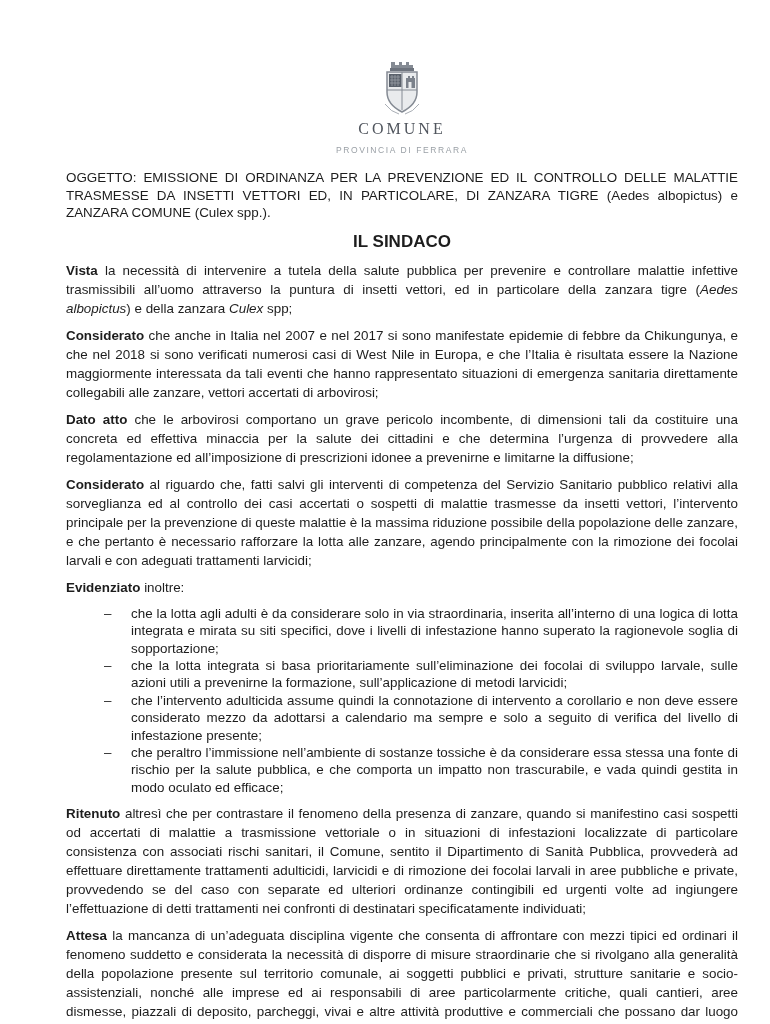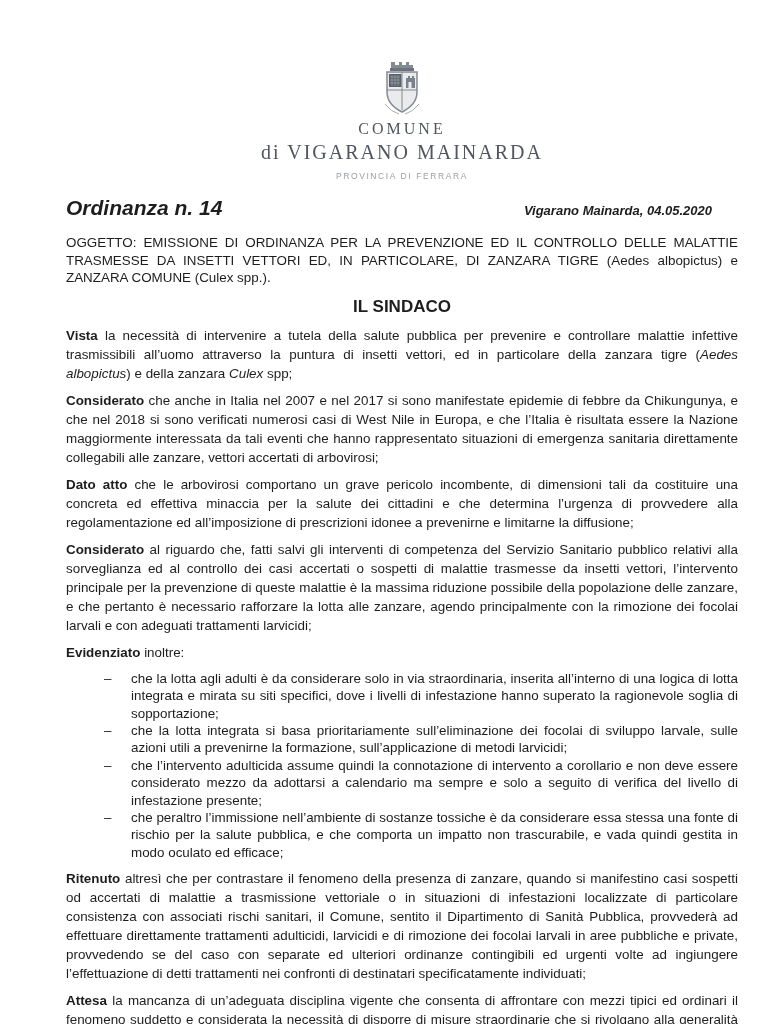--- a/index.html
+++ b/index.html
@@ -63,28 +63,23 @@
       <rect x="11" y="8" width="24" height="3" fill="#6d737d"></rect>
       <path d="M8 12 h30 v20 c0 11 -9 17 -15 20 c-6 -3 -15 -9 -15 -20 z" fill="#e9ebed" stroke="#858b94" stroke-width="1.5"></path>
       <rect x="10" y="14" width="12.5" height="13" fill="#5a616b"></rect>
       <path d="M11 17 h10 M11 20 h10 M11 23 h10 M13 15 v11 M16 15 v11 M19 15 v11" stroke="#9aa0a6" stroke-width="0.8"></path>
       <path d="M27 18 h2 v-2 h2 v2 h2 v-2 h2 v2 h1 v10 h-9 z" fill="#7b818b"></path>
       <rect x="29.5" y="22" width="3" height="6" fill="#e9ebed"></rect>
       <path d="M23 12 V50 M8 30 h30" stroke="#858b94" stroke-width="1"></path>
       <path d="M6 44 q6 8 14 10 M40 44 q-6 8 -14 10" stroke="#a8adb4" stroke-width="1" fill="none"></path>
     </svg>
     <div class="comune-line">COMUNE</div>
-    <div class="name-line">di VIGARANO MAINARDA</div>
     <div class="prov-line">PROVINCIA DI FERRARA</div>
   </div>
 
-  <div class="title-row">
-    <span class="doc-title">Ordinanza n. 14</span>
-    <span class="doc-date">Vigarano Mainarda, 04.05.2020</span>
-  </div>
 
   <div class="subject">OGGETTO: EMISSIONE DI ORDINANZA PER LA PREVENZIONE ED IL CONTROLLO DELLE MALATTIE TRASMESSE DA INSETTI VETTORI ED, IN PARTICOLARE, DI ZANZARA TIGRE (Aedes albopictus) e ZANZARA COMUNE (Culex spp.).</div>
 
   <div class="sindaco">IL SINDACO</div>
 
   <div>
       <p class="para"><span class="b">Vista</span><span> la necessità di intervenire a tutela della salute pubblica per prevenire e controllare malattie infettive trasmissibili all’uomo attraverso la puntura di insetti vettori, ed in particolare della zanzara tigre (</span><span class="i">Aedes albopictus</span><span>) e della zanzara </span><span class="i">Culex</span><span> spp;</span></p>
       <p class="para"><span class="b">Considerato</span><span> che anche in Italia nel 2007 e nel 2017 si sono manifestate epidemie di febbre da Chikungunya, e che nel 2018 si sono verificati numerosi casi di West Nile in Europa, e che l’Italia è risultata essere la Nazione maggiormente interessata da tali eventi che hanno rappresentato situazioni di emergenza sanitaria direttamente collegabili alle zanzare, vettori accertati di arbovirosi;</span></p>
       <p class="para"><span class="b">Dato atto</span><span> che le arbovirosi comportano un grave pericolo incombente, di dimensioni tali da costituire una concreta ed effettiva minaccia per la salute dei cittadini e che determina l’urgenza di provvedere alla regolamentazione ed all’imposizione di prescrizioni idonee a prevenirne e limitarne la diffusione;</span></p>
       <p class="para"><span class="b">Considerato</span><span> al riguardo che, fatti salvi gli interventi di competenza del Servizio Sanitario pubblico relativi alla sorveglianza ed al controllo dei casi accertati o sospetti di malattie trasmesse da insetti vettori, l’intervento principale per la prevenzione di queste malattie è la massima riduzione possibile della popolazione delle zanzare, e che pertanto è necessario rafforzare la lotta alle zanzare, agendo principalmente con la rimozione dei focolai larvali e con adeguati trattamenti larvicidi;</span></p>

